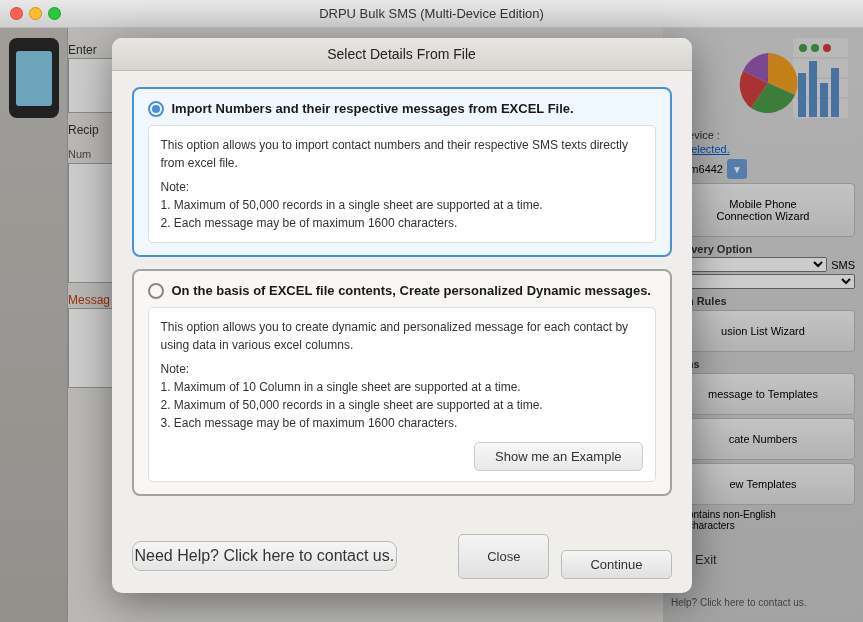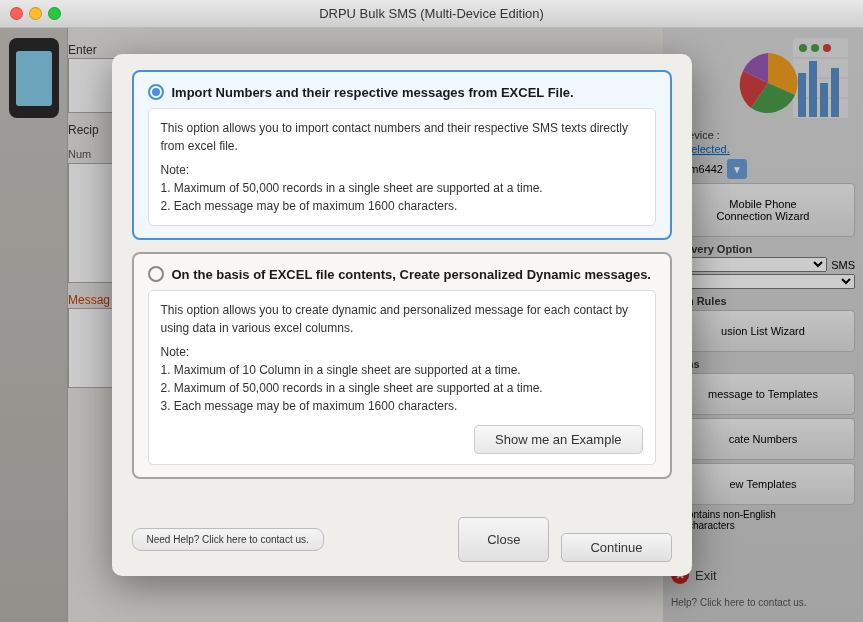--- a/index.html
+++ b/index.html
@@ -156,21 +156,21 @@
     .right-section-title {
       font-weight: bold;
       font-size: 11px;
       margin-top: 6px;
       margin-bottom: 2px;
       color: #333;
     }
 
     .exit-row {
       position: absolute;
-      bottom: 34px;
+      bottom: 50px;
       right: 0;
       width: 200px;
       display: flex;
       align-items: center;
       padding: 4px 8px;
       gap: 6px;
       margin-top: 16px;
     }
     .exit-icon {
       width: 18px;
@@ -317,26 +317,26 @@
 
     
     .dialog-footer {
       display: flex;
       justify-content: space-between;
       align-items: center;
       padding: 10px 20px 14px;
     }
 
     .help-link {
-      font-size: 10px;
+      font-size: 16px;
       color: #333;
       background: linear-gradient(to bottom, #f5f5f5, #e5e5e5);
       border: 1px solid #bbb;
       border-radius: 9px;
-      padding: 5px 14px;
+      padding: 5px 2px;
       cursor: pointer;
     }
 
     .footer-buttons {
       display: flex;
       gap: 12px;
     }
 
     .btn-close, .btn-continue {
       padding: 6px 28px;
@@ -511,20 +511,23 @@
       <div class="exit-icon">✕</div>
       <span class="exit-btn">Exit</span>
     </div>
 
     <div class="right-help">Help? Click here to contact us.</div>
   </div>
 
   <div class="dialog-overlay">
     <div class="dialog">
 
+      <div class="dialog-titlebar">
+        <span>Select Details From File</span>
+      </div>
 
       <div class="dialog-body">
 
         <div class="option-box selected">
           <div class="option-header">
             <div class="radio-circle filled"></div>
             <span class="option-title">Import Numbers and their respective messages from EXCEL File.</span>
           </div>
           <div class="option-desc">
             <span>This option allows you to import contact numbers and their respective SMS texts directly from excel file.</span>

